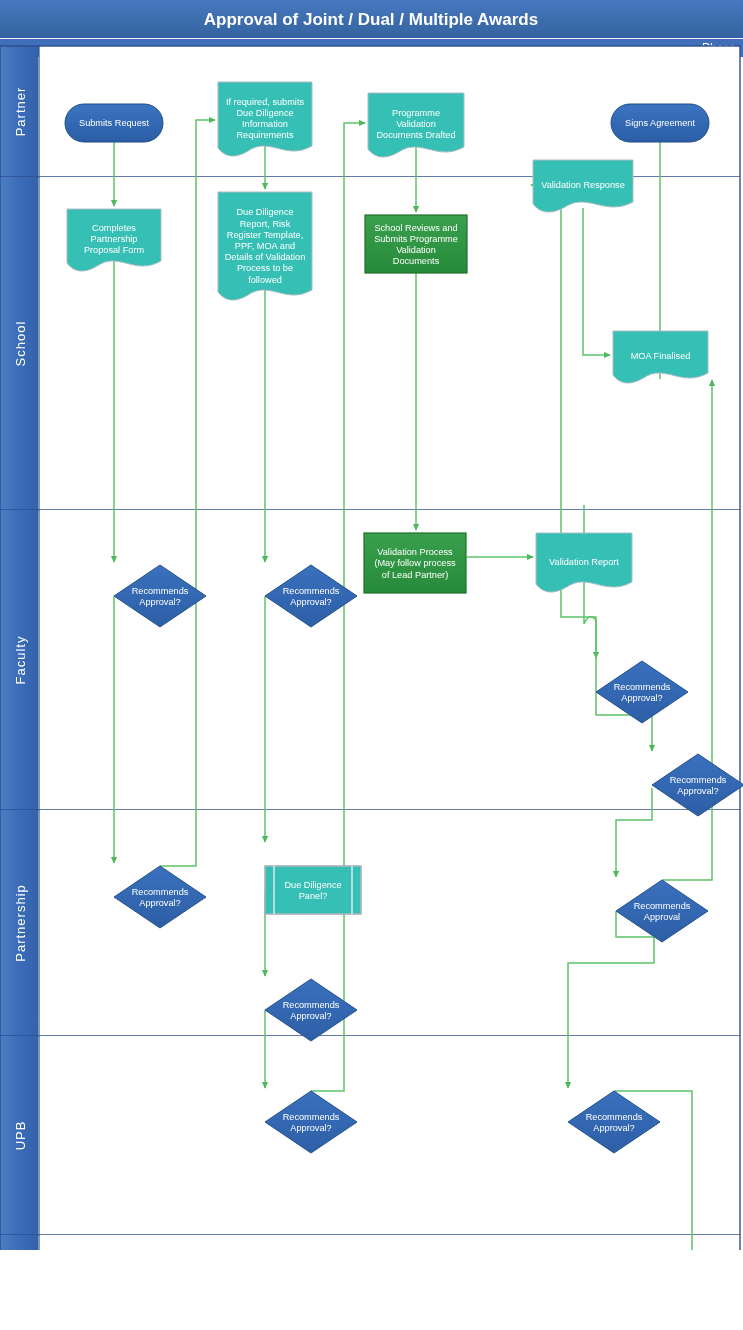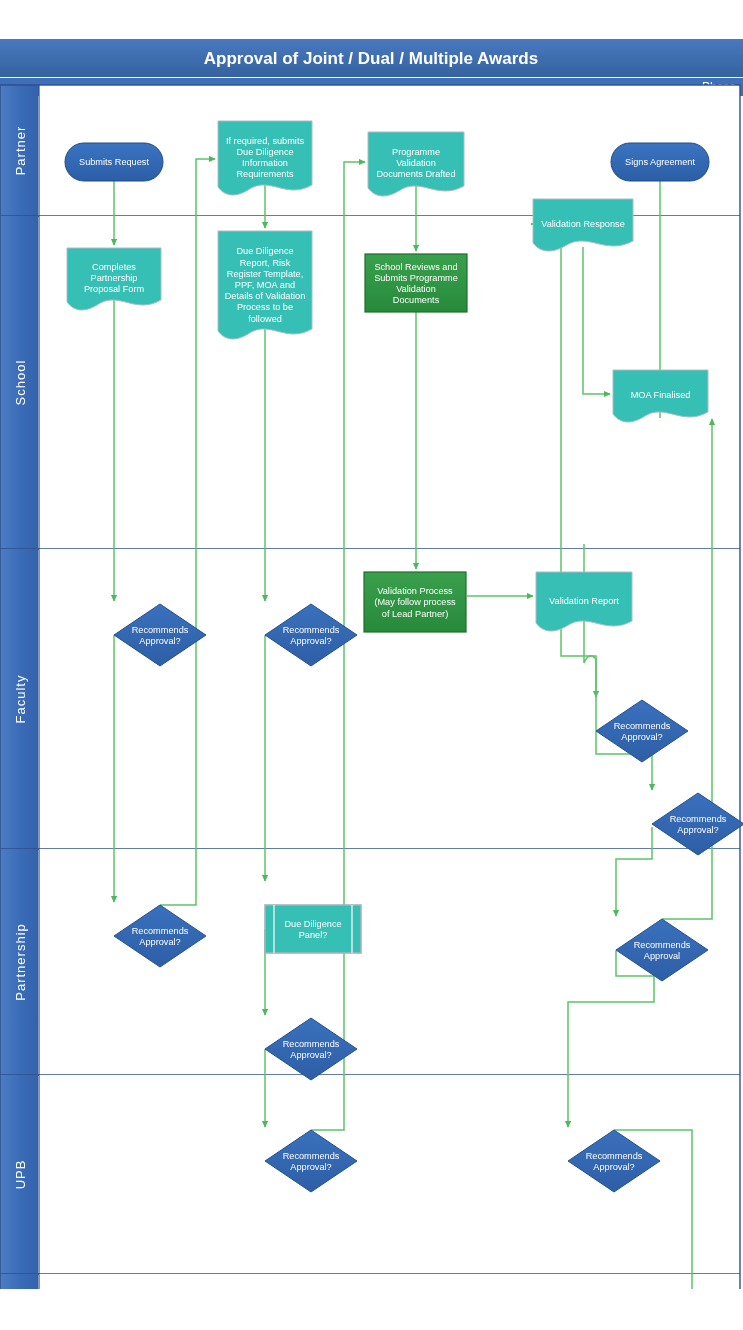--- a/index.html
+++ b/index.html
@@ -1,17 +1,17 @@
 <!DOCTYPE html>
 <html><head>
 <meta charset="utf-8">
 <style>
   html,body{margin:0;padding:0;background:#ffffff;}
   body{font-family:"Liberation Sans",sans-serif;}
-  #wrap{position:relative;width:743px;height:1250px;overflow:hidden;background:#ffffff;margin-top:39px;}
+  #wrap{position:relative;width:743px;height:1250px;overflow:hidden;background:#ffffff;}
   svg{display:block;}
   .lane-label{
     fill:#ffffff;font-family:"Liberation Sans",sans-serif;font-size:13px;letter-spacing:1px;
   }
   .node-text{
     fill:#ffffff;font-family:"Liberation Sans",sans-serif;font-size:9.2px;text-anchor:middle;
   }
   .title-text{
     fill:#ffffff;font-family:"Liberation Sans",sans-serif;font-size:17px;font-weight:bold;text-anchor:middle;
   }

